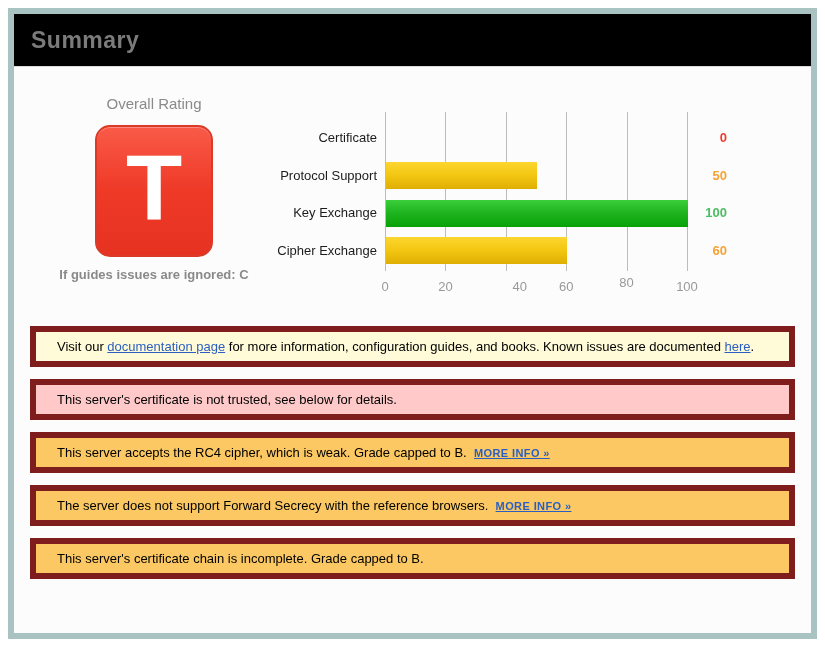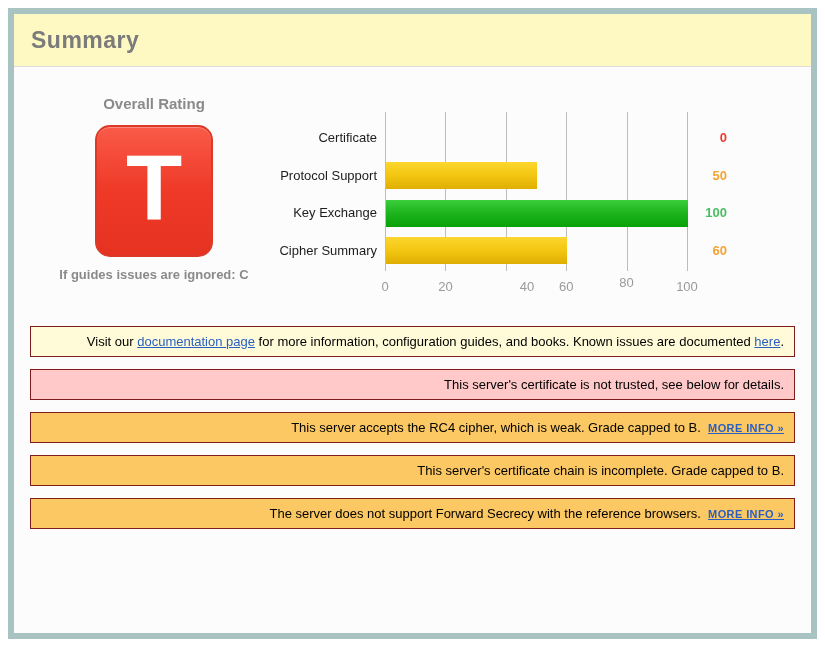--- a/index.html
+++ b/index.html
@@ -1,27 +1,27 @@
 <!DOCTYPE html>
 <html><head>
 <meta charset="utf-8">
 <style>
   * { box-sizing: border-box; margin: 0; padding: 0; }
   html, body { background: #ffffff; }
   body { font-family: "Liberation Sans", sans-serif; }
   .page { width: 825px; height: 647px; padding: 8px; background: #fff; }
   .panel { height: 100%; border: 6px solid #a9c3c3; background: #fcfcfc; }
-  .panel-header { background: #fef9c3; border-bottom: 1px solid #dcdcdc; padding: 13px 17px 12px; }
+  .panel-header { background: #000000; border-bottom: 1px solid #dcdcdc; padding: 13px 17px 12px; }
   .panel-title { font-size: 23px; font-weight: bold; color: #7b7b7b; letter-spacing: 0.5px; }
   .panel-body { position: relative; padding: 28px 16px 12px; }
 
   
   .summary-row { position: relative; height: 204px; margin-bottom: 27px; }
   .rating { position: absolute; left: 4px; top: 0; width: 240px; text-align: center; }
-  .rating-title { font-size: 15px; font-weight: bold; color: #8a8a8a; }
+  .rating-title { font-size: 15px; font-weight: normal; color: #8a8a8a; }
   .grade-badge { width: 118px; height: 132px; margin: 13px auto 0; border-radius: 15px;
     border: 2px solid #db3a28;
     background: linear-gradient(180deg, #fa5a49 0%, #ef3a28 48%, #e63221 100%);
     box-shadow: inset 0 1px 0 rgba(255,255,255,0.3);
     display: flex; align-items: center; justify-content: center; }
   .grade-letter { color: #ffffff; font-size: 92px; font-weight: bold; line-height: 1; margin-top: -6px; }
   .rating-caption { margin-top: 10px; font-size: 13px; font-weight: bold; color: #8a8a8a; }
 
   
   .chart { position: absolute; left: 0; top: 0; width: 733px; height: 204px; }
@@ -30,22 +30,22 @@
     font-size: 13px; color: #1c1c1c; line-height: 16px; }
   .chart-bar { position: absolute; height: 27px; }
   .bar-yellow { background: linear-gradient(180deg, #fdd62f 0%, #f2c611 50%, #dfae04 100%); }
   .bar-green  { background: linear-gradient(180deg, #3bce3b 0%, #1db31d 50%, #08a208 100%); }
   .tick-label { position: absolute; width: 40px; text-align: center;
     font-size: 13px; color: #999999; line-height: 15px; }
   .val-label { position: absolute; left: 650px; width: 47px; text-align: right;
     font-size: 13px; font-weight: bold; line-height: 16px; }
 
   
-  .msg { min-height: 31px; border: 1px solid #7f1d1d; margin-bottom: 12px;
-    text-align: right; font-size: 13px; color: #000000; padding: 7px 10px 6px; line-height: 16px; }
+  .msg { min-height: 31px; border: 6px solid #7f1d1d; margin-bottom: 12px;
+    text-align: left; font-size: 13px; color: #000000; padding: 7px 21px 6px; line-height: 16px; }
   .msg-info    { background: #fffbd8; }
   .msg-error   { background: #ffc9c9; }
   .msg-warning { background: #fcc863; }
   .msg a { color: #2a5fc1; text-decoration: underline; }
   .msg a.more-info { font-size: 11px; font-weight: bold; letter-spacing: 0.4px; }
 </style>
 </head>
 <body>
 
 <div class="page">
@@ -55,51 +55,51 @@
     </div>
     <div class="panel-body">
 
       <div class="summary-row">
         <div class="chart" id="chart">
             <div class="gridline" style="left: 355px; top: 17px; height: 159px;"></div>
             <div class="tick-label" style="left: 335px; top: 184px;">0</div>
             <div class="gridline" style="left: 415.4px; top: 17px; height: 159px;"></div>
             <div class="tick-label" style="left: 395.4px; top: 184px;">20</div>
             <div class="gridline" style="left: 475.8px; top: 17px; height: 159px;"></div>
-            <div class="tick-label" style="left: 477px; top: 184px;">40</div>
+            <div class="tick-label" style="left: 457px; top: 184px; text-align: right;">40</div>
             <div class="gridline" style="left: 536.2px; top: 17px; height: 159px;"></div>
             <div class="tick-label" style="left: 516.2px; top: 184px;">60</div>
             <div class="gridline" style="left: 596.6px; top: 17px; height: 159px;"></div>
             <div class="tick-label" style="left: 576.6px; top: 180px;">80</div>
             <div class="gridline" style="left: 657px; top: 17px; height: 159px;"></div>
             <div class="tick-label" style="left: 637px; top: 184px;">100</div>
             <div class="cat-label" style="top: 35px;">Certificate</div>
             <div class="val-label" style="top: 35px; color: rgb(238, 59, 44);">0</div>
             <div class="cat-label" style="top: 72.6px;">Protocol Support</div>
             <div class="chart-bar bar-yellow" style="left: 356px; top: 67.1px; width: 151px;"></div>
             <div class="val-label" style="top: 72.6px; color: rgb(245, 163, 53);">50</div>
             <div class="cat-label" style="top: 110.2px;">Key Exchange</div>
             <div class="chart-bar bar-green" style="left: 356px; top: 104.7px; width: 302px;"></div>
             <div class="val-label" style="top: 110.2px; color: rgb(76, 189, 99);">100</div>
-            <div class="cat-label" style="top: 147.8px;">Cipher Summary</div>
+            <div class="cat-label" style="top: 147.8px;">Cipher Exchange</div>
             <div class="chart-bar bar-yellow" style="left: 356px; top: 142.3px; width: 181.2px;"></div>
             <div class="val-label" style="top: 147.8px; color: rgb(245, 163, 53);">60</div>
           </div>
         <div class="rating">
           <div class="rating-title">Overall Rating</div>
           <div class="grade-badge">
             <span class="grade-letter">T</span>
           </div>
           <div class="rating-caption">If guides issues are ignored: C</div>
         </div>
       </div>
 
       <div id="messages">
           <div class="msg msg-info"><span>Visit our </span><a href="#">documentation page</a><span> for more information, configuration guides, and books. Known issues are documented </span><a href="#">here</a><span>.</span></div>
           <div class="msg msg-error"><span>This server's certificate is not trusted, see below for details.</span></div>
           <div class="msg msg-warning"><span>This server accepts the RC4 cipher, which is weak. Grade capped to B.&nbsp; </span><a href="#" class="more-info">MORE INFO »</a></div>
+          <div class="msg msg-warning"><span>The server does not support Forward Secrecy with the reference browsers.&nbsp; </span><a href="#" class="more-info">MORE INFO »</a></div>
           <div class="msg msg-warning"><span>This server's certificate chain is incomplete. Grade capped to B.</span></div>
-          <div class="msg msg-warning"><span>The server does not support Forward Secrecy with the reference browsers.&nbsp; </span><a href="#" class="more-info">MORE INFO »</a></div>
         </div>
 
     </div>
   </div>
 </div>
 
 </body></html>

